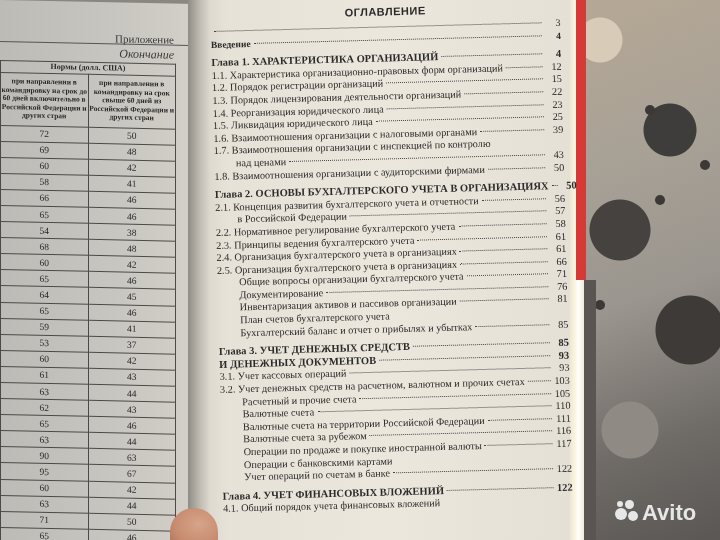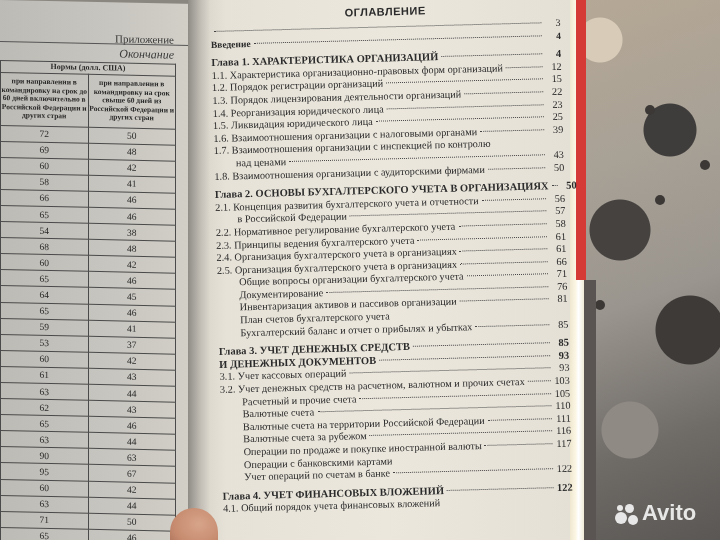--- a/index.html
+++ b/index.html
@@ -83,21 +83,21 @@
   .toc-row.intro { font-weight:bold; font-size:9.5px; }
 
   
   .thumb {
     position:absolute; left:170px; top:508px; width:48px; height:40px;
     background:radial-gradient(ellipse at 60% 40%, #d7a48a 0%, #c78c70 60%, #a86f58 100%);
     border-radius:24px 24px 0 0;
   }
 
   .watermark {
-    position:absolute; left:615px; top:500px; display:flex; align-items:flex-end; gap:3px;
+    position:absolute; left:615px; top:500px; display:flex; align-items:flex-start; gap:3px;
     color:rgba(255,255,255,0.85); font-family:"Liberation Sans", sans-serif; font-size:22px; font-weight:bold;
   }
   .wm-dots { position:relative; width:24px; height:22px; }
   .wm-dots span { position:absolute; border-radius:50%; background:rgba(255,255,255,0.85); }
 </style>
 </head>
 <body>
 
 <div class="blanket">
   <div class="blanket-dot" style="left:85px;top:105px"></div>

